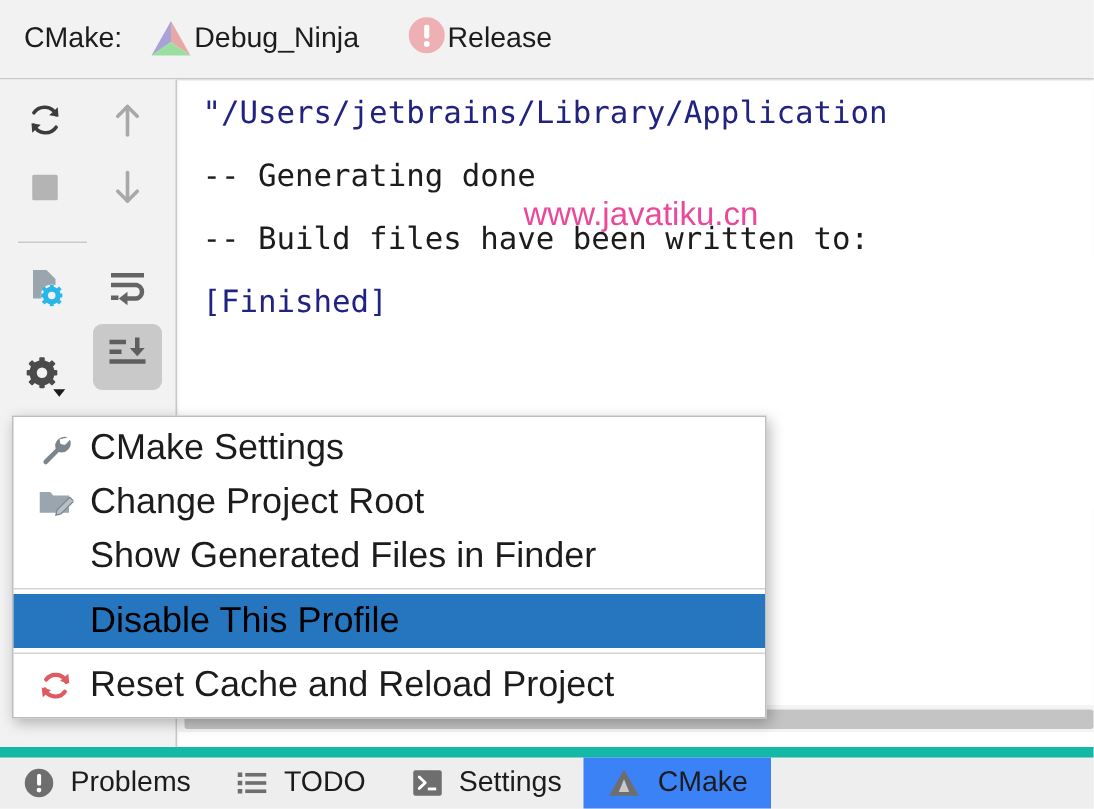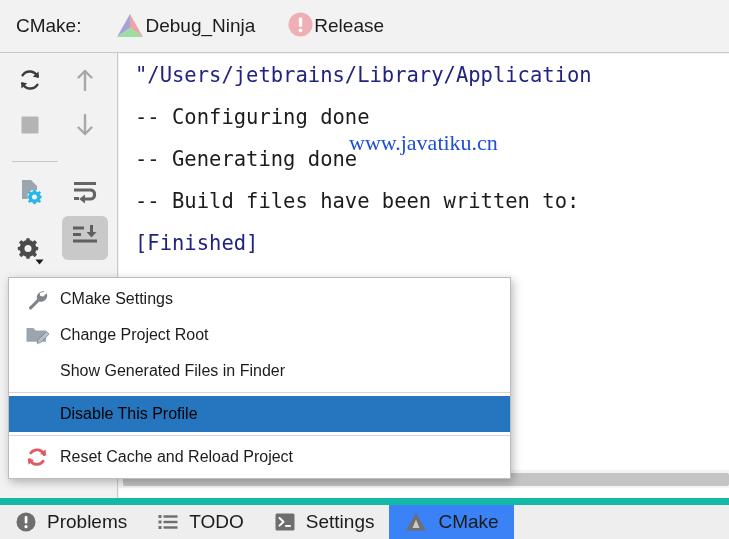--- a/index.html
+++ b/index.html
@@ -29,21 +29,21 @@
     background: #f2f2f2;
     border-bottom: 1px solid #c9c9c9;
     display: flex;
     align-items: center;
     box-sizing: border-box;
   }
   .tabbar-label {
     font-size: 19px;
     color: #1c1c1c;
     margin-left: 16px;
-    margin-right: 18px;
+    margin-right: 2px;
     white-space: nowrap;
   }
   .ptab {
     display: flex;
     align-items: center;
     height: 53px;
     padding: 0 16px;
     box-sizing: border-box;
     position: relative;
     cursor: default;
@@ -102,23 +102,23 @@
     white-space: pre;
     padding-left: 16px;
     color: #1c1c1c;
   }
   .cline.path { color: #20237f; }
   .cline.blank { color: transparent; }
   .cline.finished { color: #20237f; }
   .watermark {
     position: absolute;
     left: 230px; top: 76px;
-    font-family: Liberation Serif, serif;
+    font-family: Liberation Sans, sans-serif;
     font-size: 22px;
-    color: #1d4ed8;
+    color: #ec4899;
     white-space: nowrap;
     pointer-events: none;
     letter-spacing: 0px;
     text-align: right;
   }
   .hscroll-track {
     position: absolute;
     left: 119px; top: 470px;
     width: 610px; height: 18px;
     background: #f4f4f4;
@@ -157,21 +157,21 @@
     padding-left: 16px;
     box-sizing: border-box;
     cursor: default;
   }
   .mitem .micon {
     width: 28px; height: 24px;
     display: flex; align-items: center; justify-content: flex-start;
     flex: none;
   }
   .mitem .mlabel {
-    font-size: 16px;
+    font-size: 24px;
     color: #1c1c1c;
     white-space: nowrap;
     margin-left: 7px;
   }
   .mitem.selected { background: #2675bf; }
   .mitem.selected .mlabel { color: #000000; }
   .msep {
     height: 1px;
     background: #d4d4d4;
     margin: 3px 0;
@@ -342,21 +342,20 @@
         <circle cx="14" cy="13.5" r="3.5" fill="#f2f2f2"></circle>
         <polygon points="21.5,24.5 29.5,24.5 25.5,29.5" fill="#1c1c1c"></polygon>
       </svg>
       </span>
     </div>
 
   </div>
 
   <div class="console">
     <div class="cline path">"/Users/jetbrains/Library/Application</div>
-    <div class="cline">-- Configuring done</div>
     <div class="cline">-- Generating done</div>
     <div class="cline">-- Build files have been written to:</div>
     <div class="cline blank"></div>
     <div class="cline finished">[Finished]</div>
     <div class="watermark">www.javatiku.cn</div>
   </div>
   <div class="hscroll-track"></div>
   <div class="hscroll-thumb"></div>
   <div class="console-bottom-gap"></div>
 

